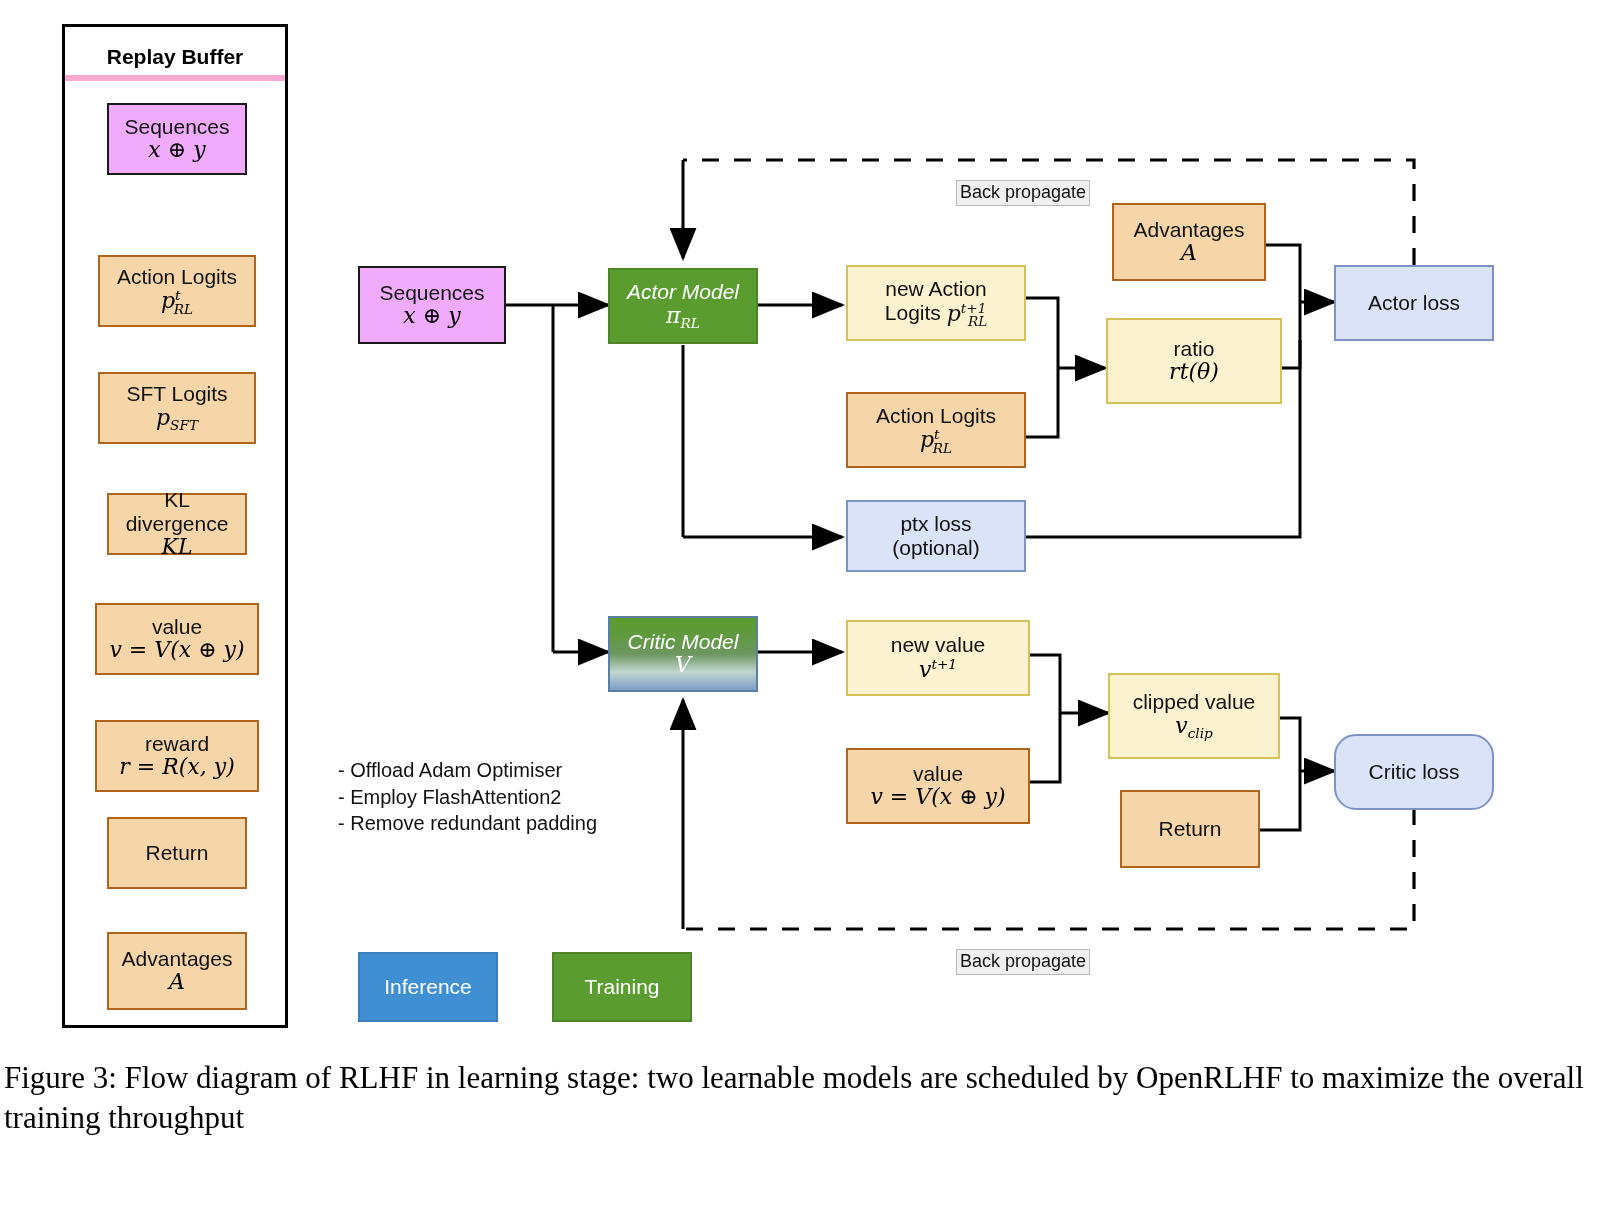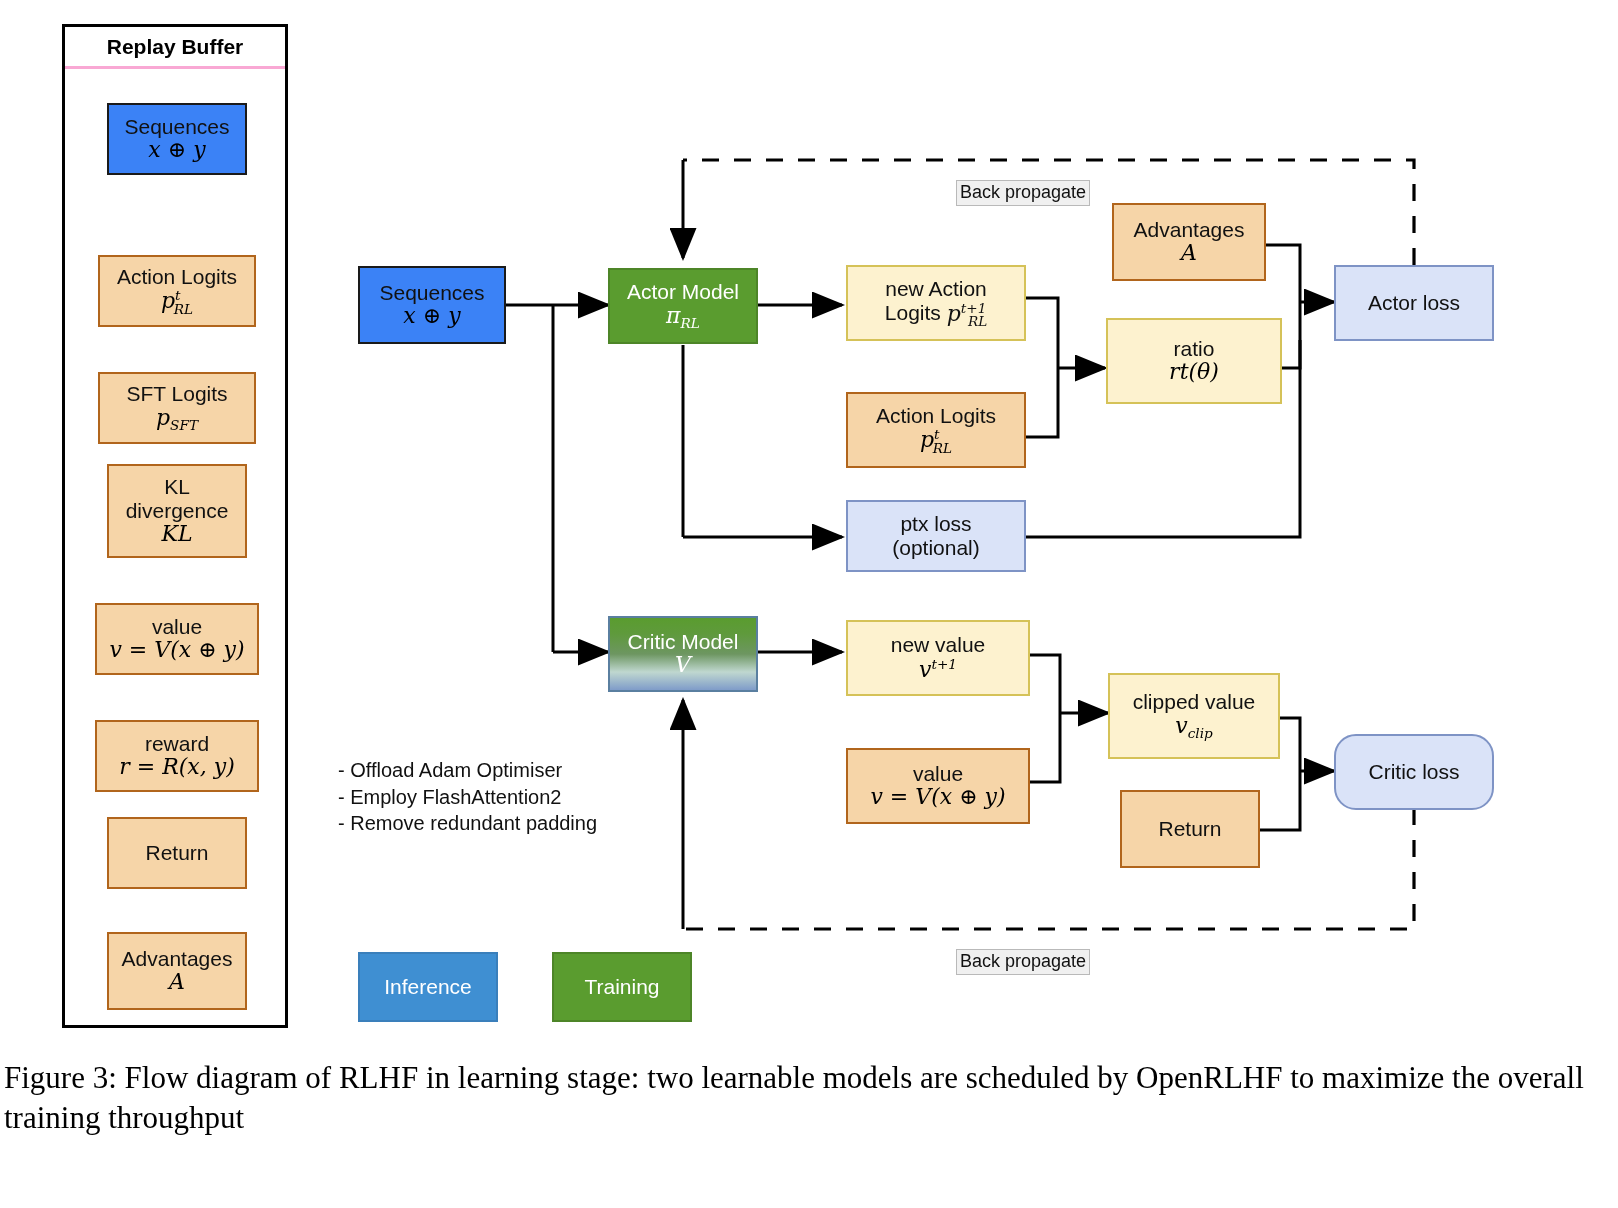--- a/index.html
+++ b/index.html
@@ -17,52 +17,52 @@
     position: absolute;
     display: flex; flex-direction: column;
     align-items: center; justify-content: center;
     text-align: center;
     line-height: 1.12;
     z-index: 5;
   }
   .node .l1, .node .l2 { display: block; white-space: nowrap; }
 
   
-  .white  { background: #3b82f6; border: 2px solid #1a1a1a; }
+  .white  { background: #f0abfc; border: 2px solid #1a1a1a; }
   .orange { background: #f6d5a8; border: 2px solid #b1651c; }
   .yellow { background: #fdf2cf; border: 2px solid #d5c258; }
   .blue   { background: #dae3f8; border: 2px solid #7e93c5; }
   .green  { background: #5a9c2f; border: 2px solid #4d8528; color: #ffffff; }
   .gradient {
     background: linear-gradient(180deg, #5a9c2f 0%, #5f9a3c 22%, #6d9661 50%, #7a97 75%, #7f9cc9 100%);
     border: 2px solid #5a7fa0; color: #ffffff;
   }
   .legend-blue { background: #3f8fd2; border: 2px solid #3a7fbb; color: #ffffff; }
   .legend-green{ background: #5a9c2f; border: 2px solid #4d8528; color: #ffffff; }
 
   .fs-buf-title { font-size: 21px; font-weight: bold; color: #000; }
   .fs-node { font-size: 21px; color: #111; }
-  .fs-node-w { font-size: 21px; }
+  .fs-node-w { font-size: 21px; font-style: italic; }
   .fs-legend { font-size: 21px; }
 
   .math {
     font-family: "DejaVu Serif", serif;
     font-style: italic;
     font-size: 22px;
   }
   .math sub, .math sup { font-size: 0.62em; font-style: italic; }
 
   
   #replay-buffer {
     position: absolute; left: 62px; top: 24px; width: 226px; height: 1004px;
     border: 3px solid #000; background: #fff; z-index: 4;
   }
   #replay-buffer-header {
-    position: absolute; left: 0; top: 0; width: 100%; height: 42px;
-    border-bottom: 3px solid #f9a8d4;
+    position: absolute; left: 0; top: 12px; width: 100%; height: 42px;
+    border-bottom: 6px solid #f9a8d4;
     display: flex; align-items: center; justify-content: center;
   }
 
   
   #perf-notes {
     position: absolute; left: 338px; top: 757px; width: 330px;
     font-size: 20px; color: #111; line-height: 1.33;
     z-index: 6;
   }
   #perf-notes div { white-space: nowrap; }
@@ -157,21 +157,21 @@
     <div class="node orange" style="left:33px; top:228px; width:158px; height:72px;">
       <span class="l1 fs-node">Action Logits</span>
       <span class="l2 math">p<sup>t</sup><sub style="margin-left:-0.5em">RL</sub></span>
     </div>
 
     <div class="node orange" style="left:33px; top:345px; width:158px; height:72px;">
       <span class="l1 fs-node">SFT Logits</span>
       <span class="l2 math">p<sub>SFT</sub></span>
     </div>
 
-    <div class="node orange" style="left:42px; top:437px; width:140px; height:94px;">
+    <div class="node orange" style="left:42px; top:466px; width:140px; height:62px;">
       <span class="l1 fs-node">KL</span>
       <span class="l1 fs-node">divergence</span>
       <span class="l2 math">KL</span>
     </div>
 
     <div class="node orange" style="left:30px; top:576px; width:164px; height:72px;">
       <span class="l1 fs-node">value</span>
       <span class="l2 math">v&nbsp;=&nbsp;V(x&nbsp;⊕&nbsp;y)</span>
     </div>
 

